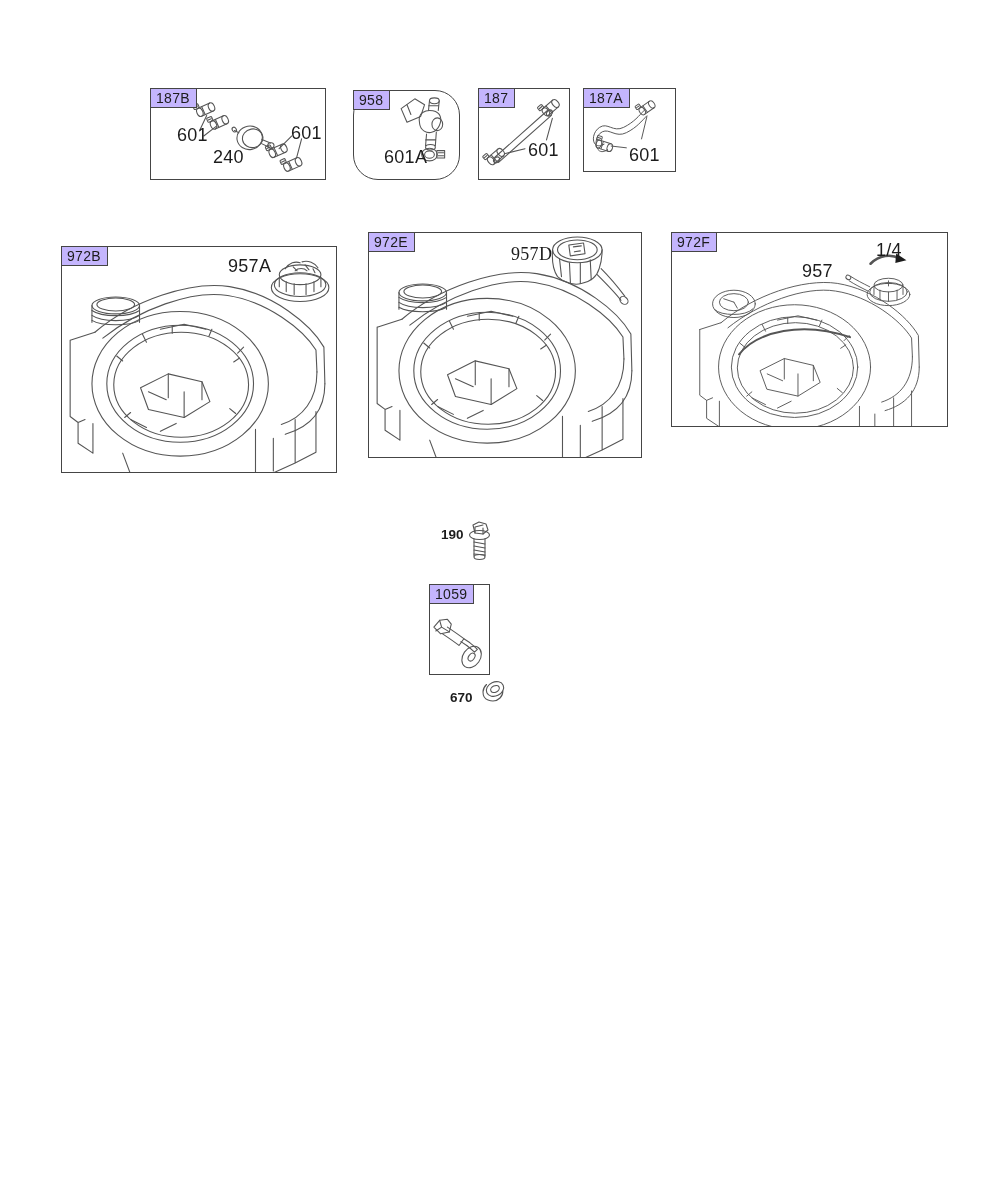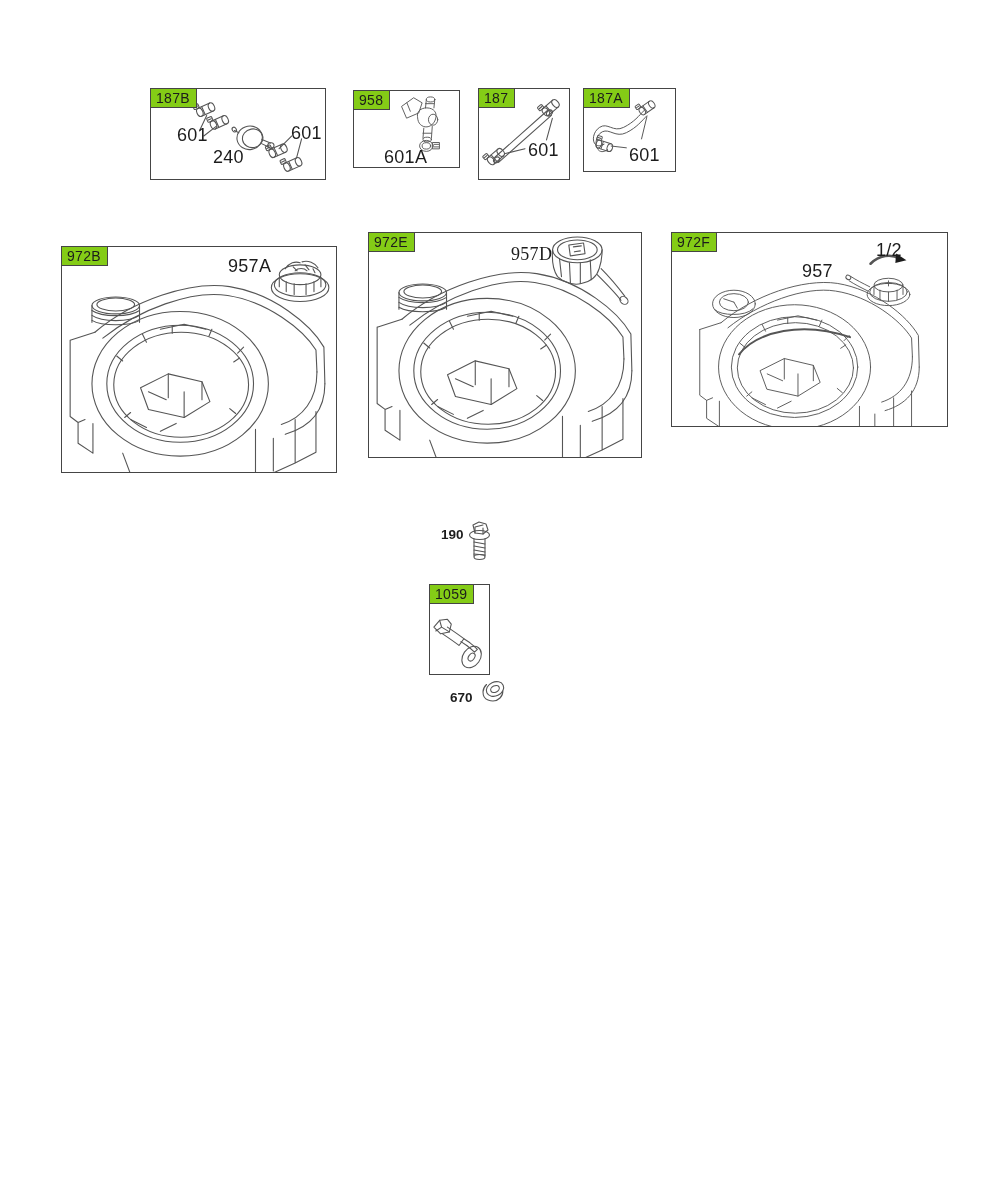--- a/index.html
+++ b/index.html
@@ -2,21 +2,21 @@
 <html><head>
 <meta charset="utf-8">
 <style>
   * { margin:0; padding:0; box-sizing:border-box; }
   html,body { background:#ffffff; }
   body { font-family:"Liberation Sans", sans-serif; color:#1c1c1c; }
   .canvas { position:relative; width:1005px; height:1200px; background:#ffffff; overflow:hidden; }
   .pbox { position:absolute; border:1px solid #454545; background:#ffffff; }
   .tag {
     position:absolute; top:-1px; left:-1px;
-    border:1px solid #454545; background:#84cc16;
+    border:1px solid #454545; background:#c4b5fd;
     padding:1px 6px 1px 5px; font-size:14px; line-height:16px;
     letter-spacing:0.3px; white-space:nowrap; z-index:3;
   }
   .callout {
     position:absolute; font-size:18px; line-height:14px;
     white-space:nowrap; z-index:2; letter-spacing:0.3px;
   }
   .loose-label { position:absolute; font-size:13.5px; line-height:14px; white-space:nowrap;font-weight:bold; }
   svg.art { position:absolute; left:0; top:0; width:100%; height:100%;
             stroke:#555555; fill:none; stroke-width:1.1;
@@ -163,21 +163,21 @@
       <path d="M49,42 L56,27"></path>
       <path d="M53,48 L66,38"></path>
       <path d="M143,48 L130,61"></path>
       <path d="M153,51 L148,70"></path>
     </svg>
     <span class="callout" style="left:26px; top:39px;">601</span>
     <span class="callout" style="left:62px; top:61px;">240</span>
     <span class="callout" style="left:140px; top:37px;">601</span>
   </div>
 
-  <div class="pbox" style="left:353px; top:90px; width:107px; height:78px;">
+  <div class="pbox" style="left:353px; top:90px; width:107px; height:90px;border-radius:25px;">
     <div class="tag">958</div>
     <svg class="art" viewBox="0 0 107 90">
       <use href="#valve" transform="translate(42,4)"></use>
       <use href="#clamp-face" transform="translate(68,56)"></use>
     </svg>
     <span class="callout" style="left:30px; top:59px;">601A</span>
   </div>
 
   <div class="pbox" style="left:478px; top:88px; width:92px; height:92px;">
     <div class="tag">187</div>
@@ -229,21 +229,21 @@
   <div class="pbox" style="left:671px; top:232px; width:277px; height:195px;">
     <div class="tag">972F</div>
     <svg class="art" viewBox="0 0 277 226">
       <use href="#tank-art" transform="translate(5,45)"></use>
       <path d="M56,142 C78,115 130,103 186,122" style="stroke-width:2.3"></path>
       <use href="#neck-open" transform="translate(24,66)"></use>
       <use href="#cap-quarter" transform="translate(179,36)"></use>
       <use href="#arrow-quarter" transform="translate(208,22)"></use>
     </svg>
     <span class="callout" style="left:130px; top:31px;">957</span>
-    <span class="callout" style="left:204px; top:10px;">1/2</span>
+    <span class="callout" style="left:204px; top:10px;">1/4</span>
   </div>
 
   <span class="loose-label" style="left:441px; top:528px;">190</span>
   <svg class="loose-art" style="left:464px; top:521px;" width="28" height="44" viewBox="0 0 28 44">
     <use href="#bolt-flange" transform="translate(2,1)"></use>
   </svg>
 
   <div class="pbox" style="left:429px; top:584px; width:61px; height:91px;">
     <div class="tag">1059</div>
     <svg class="art" viewBox="0 0 61 91">

